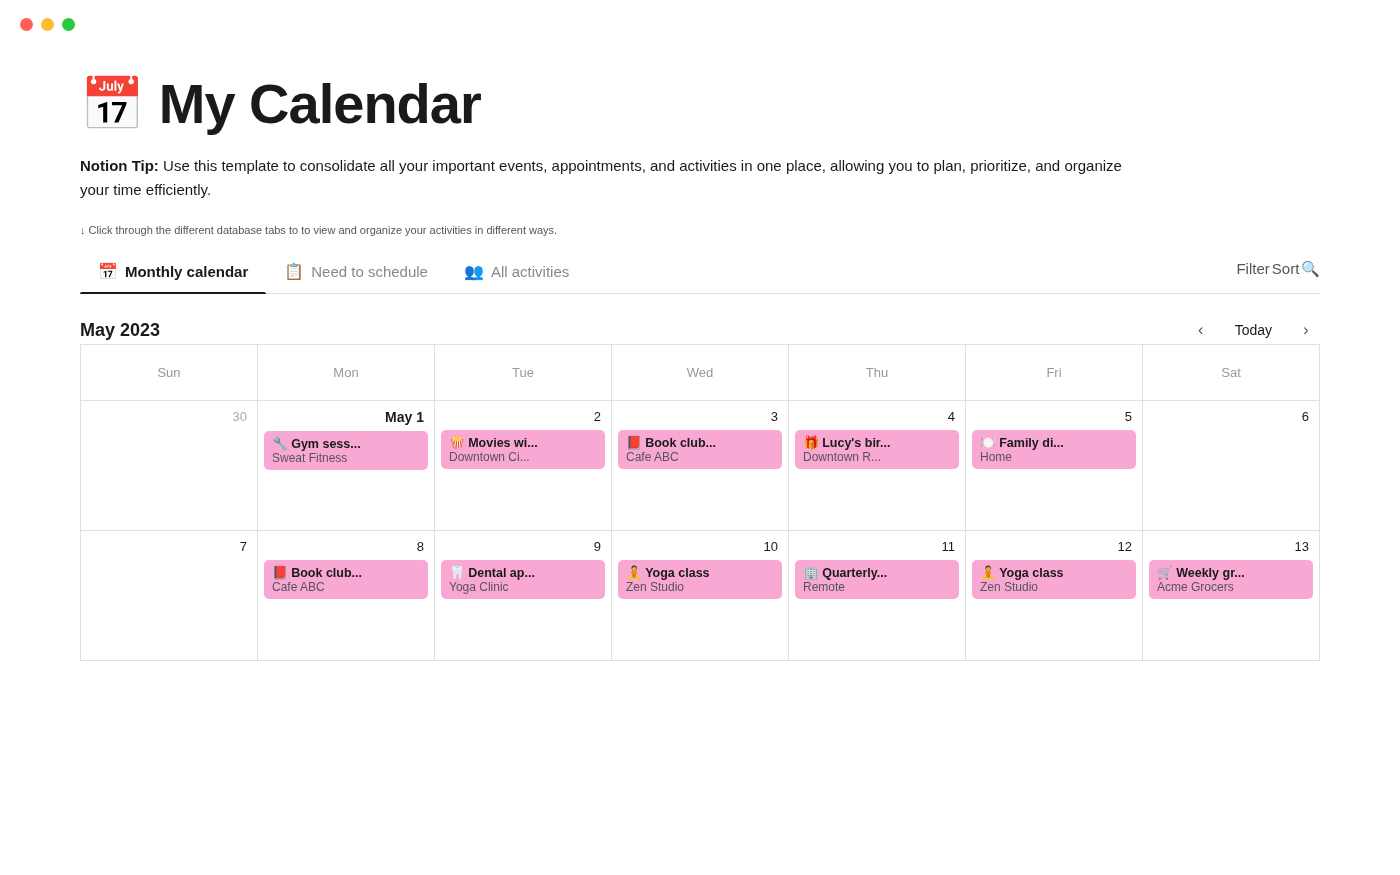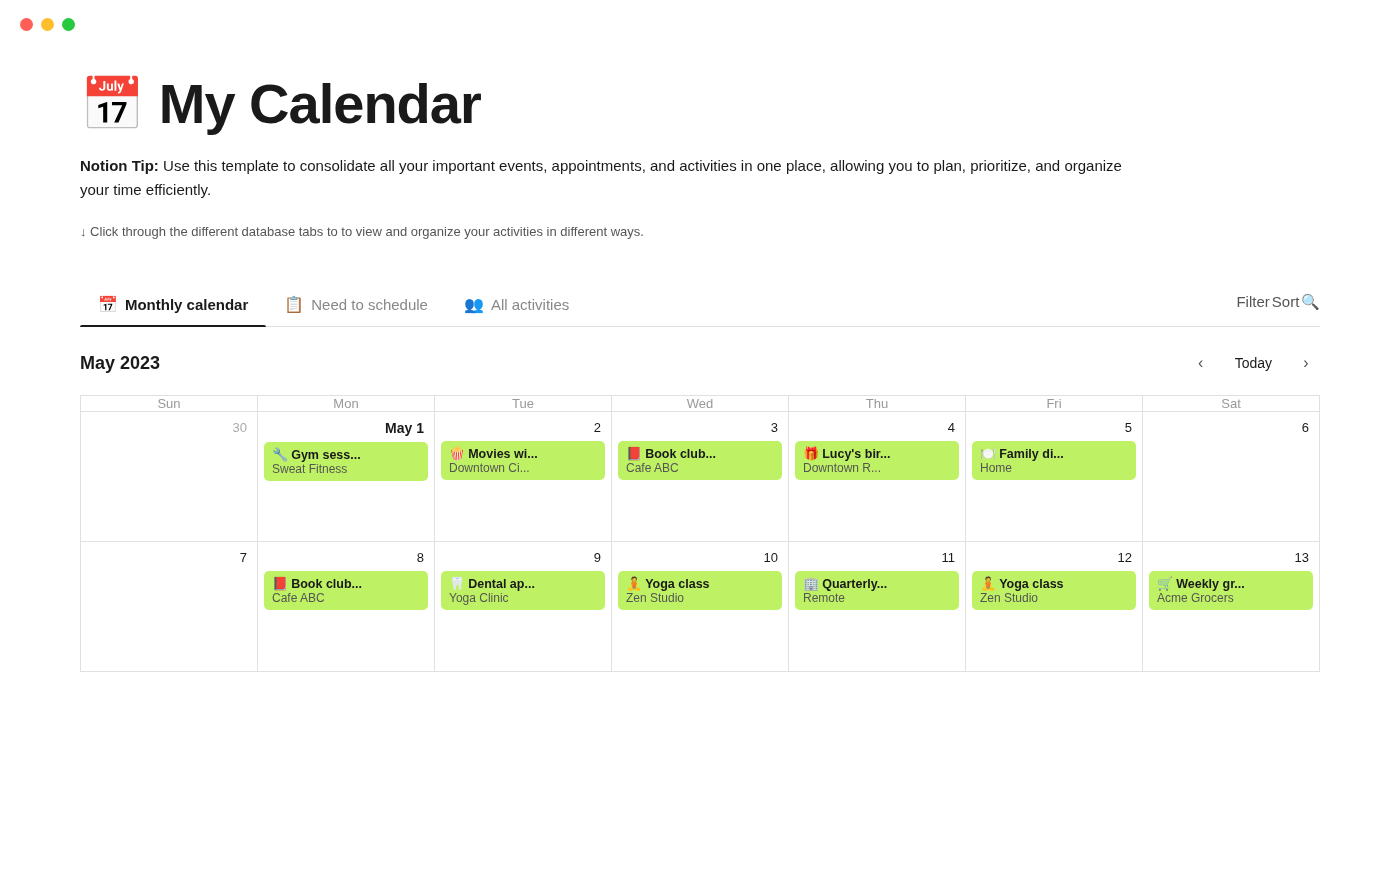--- a/index.html
+++ b/index.html
@@ -52,23 +52,23 @@
     .tip-text {
       font-size: 15px;
       color: #1a1a1a;
       line-height: 1.6;
       margin-bottom: 22px;
       max-width: 1050px;
     }
     .tip-text strong { font-weight: 700; }
 
     .instruction-text {
-      font-size: 13px;
+      font-size: 11px;
       color: #555;
-      margin-bottom: 46px;
+      margin-bottom: 16px;
     }
 
     
     .tabs-bar {
       display: flex;
       align-items: center;
       border-bottom: 1px solid #e0e0e0;
       margin-bottom: 0;
       position: relative;
     }
@@ -123,21 +123,20 @@
     }
 
     
     .calendar-section {
       padding-top: 22px;
     }
     .calendar-nav {
       display: flex;
       align-items: center;
       justify-content: space-between;
-      margin-bottom: 18px;
     }
     .calendar-month-title {
       font-size: 18px;
       font-weight: 700;
       color: #1a1a1a;
     }
     .nav-controls {
       display: flex;
       align-items: center;
       gap: 10px;
@@ -166,21 +165,21 @@
     .calendar-grid {
       width: 100%;
       border-collapse: collapse;
       border: 1px solid #e0e0e0;
     }
     .calendar-grid th {
       font-size: 13px;
       font-weight: 400;
       color: #999;
       text-align: center;
-      padding: 0 0;
+      padding: 20px 0;
       border-bottom: 1px solid #e0e0e0;
       border-right: 1px solid #e0e0e0;
       background: #fff;
     }
     .calendar-grid th:last-child { border-right: none; }
 
     .calendar-grid td {
       vertical-align: top;
       border-right: 1px solid #e0e0e0;
       border-bottom: 1px solid #e0e0e0;
@@ -200,21 +199,21 @@
     }
     .day-number.current-month {
       color: #1a1a1a;
     }
     .day-number.bold {
       font-weight: 700;
       font-size: 14px;
     }
 
     .event-card {
-      background: #bef264;
+      background: #f9a8d4;
       border-radius: 5px;
       padding: 5px 8px;
       margin-bottom: 4px;
       cursor: pointer;
     }
     .event-title {
       font-size: 12.5px;
       font-weight: 600;
       color: #1a1a1a;
       white-space: nowrap;

